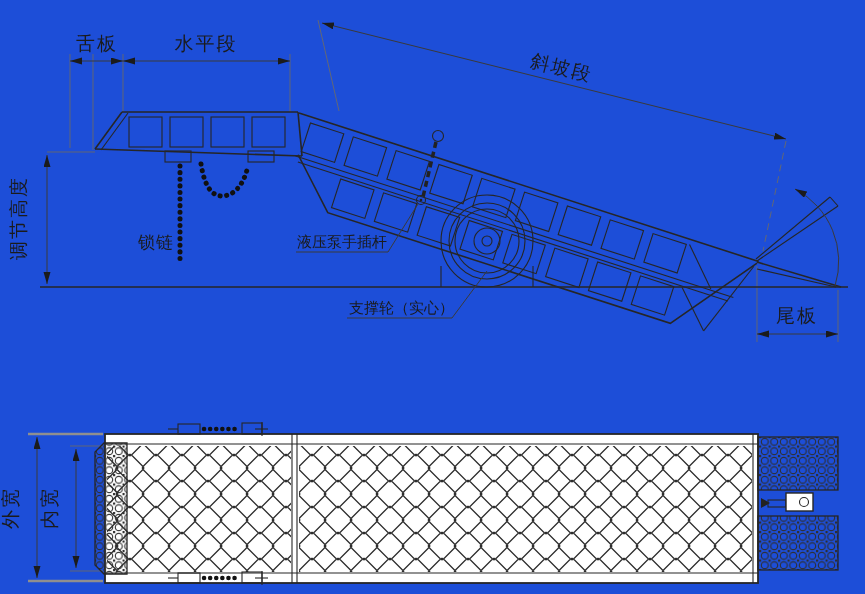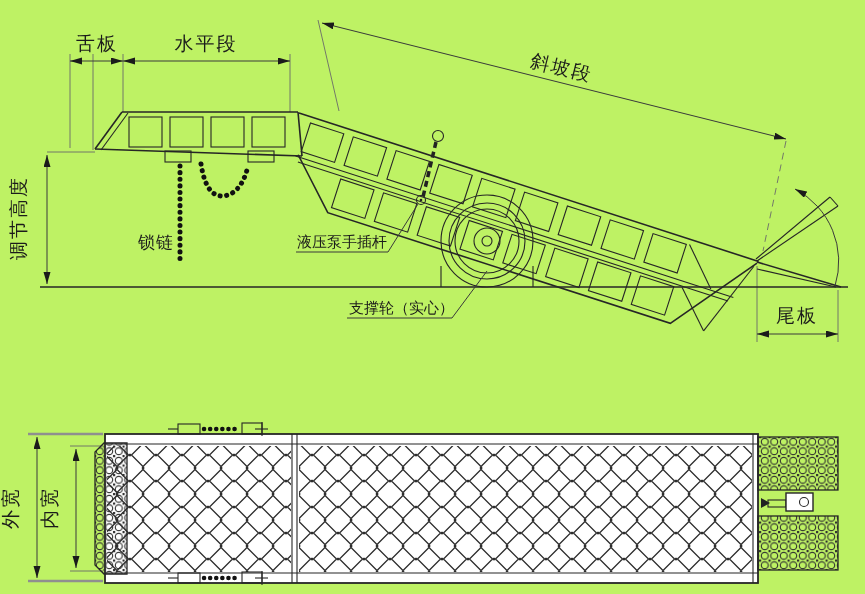--- a/index.html
+++ b/index.html
@@ -1,16 +1,16 @@
 <!DOCTYPE html>
 <html><head>
 <meta charset="utf-8">
 <style>
   html,body{margin:0;padding:0;background:#f2f2f2;}
-  .page{position:relative;width:865px;height:594px;background:#bef264;overflow:hidden;
+  .page{position:relative;width:865px;height:594px;background:#1d4ed8;overflow:hidden;
         font-family:"DejaVu Sans",sans-serif;}
   svg{position:absolute;left:0;top:0;}
   text{fill:#1b1b1b;stroke:none;}
   .lbl-lg{font-size:19px;letter-spacing:2px;}
   .lbl-md{font-size:17px;letter-spacing:1px;}
   .lbl-sm{font-size:15px;letter-spacing:0px;}
   .struct{stroke:#262626;stroke-width:1.6;fill:none;}
   .thin{stroke:#262626;stroke-width:1.1;fill:none;}
   .dim{stroke:#3a3a3a;stroke-width:1;fill:none;}
   .ext{stroke:#6a6a6a;stroke-width:0.9;fill:none;}

